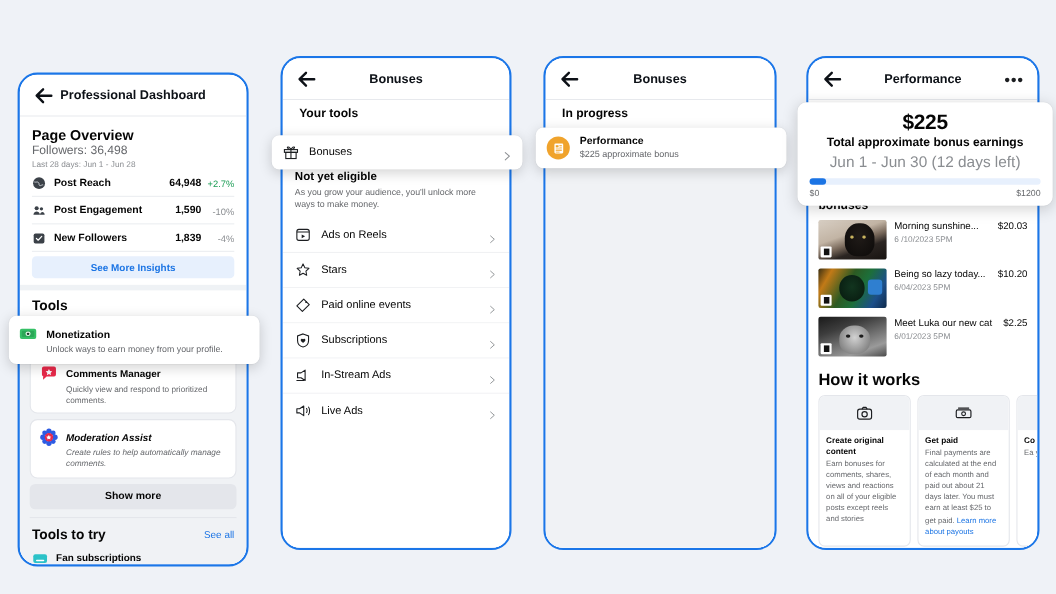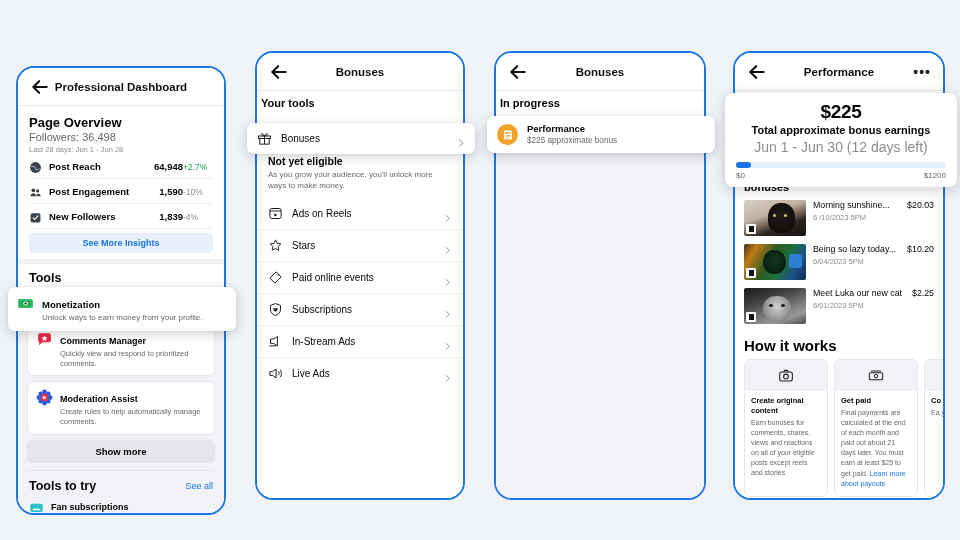--- a/index.html
+++ b/index.html
@@ -48,21 +48,21 @@
   #p1 { left: 16px; top: 66px; width: 210px; height: 449px; }
   .p1-block { background:#fff; padding: 9px 11px 6px; }
   .p1-h { font-size: 13px; font-weight: bold; color:#050505; }
   .p1-followers { font-size: 11px; color:#65676b; margin-top: 1px; }
   .p1-range { font-size: 7.5px; color:#8a8d91; margin-top: 2px; }
   .metric { display:flex; align-items:center; padding: 6px 0 5px; border-bottom: 1px solid #eceef1; }
   .metric:last-of-type { border-bottom: none; }
   .m-ico { width: 13px; height: 13px; margin-right: 7px; flex:0 0 auto; }
   .m-name { font-size: 9.5px; font-weight: bold; color:#050505; flex:1; }
   .m-val { font-size: 9.5px; font-weight: bold; color:#050505; width: 38px; text-align:right; }
-  .m-delta { font-size: 8.5px; width: 30px; }
+  .m-delta { font-size: 8.5px; width: 30px; text-align:right; }
   .m-up { color:#1a9c54; }
   .m-down { color:#8a8d91; }
   .see-more {
     margin: 4px 0 0; background:#e7f0fd; color:#1b74e4; text-align:center;
     font-size: 9px; font-weight: bold; padding: 5px 0; border-radius: 4px;
   }
   .divider-thick { height: 5px; background:#eff2f5; }
   .tools-h { padding: 7px 11px 4px; background:#fff; }
   .tool-card {
     background:#fff; border:1px solid #e4e6eb; border-radius: 7px;
@@ -82,21 +82,21 @@
   
   .float-monet {
     position:absolute; left: 8px; top: 287px; width: 228px;
     background:#fff; border-radius: 7px;
     box-shadow: 0 3px 12px rgba(0,0,0,.18), 0 0 0 .5px rgba(0,0,0,.04);
     padding: 7px 9px; display:flex; gap:8px; align-items:flex-start; z-index: 20;
   }
 
   
   #p2 { left: 255px; top: 51px; width: 210px; height: 449px; }
-  .grp-h { background:#f0f2f5; padding: 6px 4px 5px; font-size:11px; font-weight:bold; color:#050505; }
+  .grp-h { background:#f0f2f5; padding: 6px 15px 5px; font-size:11px; font-weight:bold; color:#050505; }
   .row {
     display:flex; align-items:center; gap:9px; padding: 8px 11px;
     background:#fff; border-bottom:1px solid #f0f1f3;
   }
   .row-ic { width: 15px; height: 15px; flex:0 0 auto; }
   .row-l { flex:1; font-size: 10px; color:#050505; }
   .chev { width: 9px; height: 9px; flex:0 0 auto; }
   .neligible { background:#f0f2f5; padding: 7px 11px 7px; }
   .neligible .t { font-size:10.5px; font-weight:bold; color:#050505; }
   .neligible .d { font-size:8px; color:#65676b; line-height:1.4; margin-top:2px; }
@@ -254,21 +254,21 @@
                   <circle cx="19.8" cy="12" r="3.4"></circle>
                   <circle cx="6.6" cy="6.6" r="3.2"></circle>
                   <circle cx="17.4" cy="17.4" r="3.2"></circle>
                   <circle cx="17.4" cy="6.6" r="3.2"></circle>
                   <circle cx="6.6" cy="17.4" r="3.2"></circle>
                 </g>
                 <circle cx="12" cy="12" r="5.4" fill="#e8294a"></circle>
                 <path d="M12 9l.9 1.9 2.1.3-1.5 1.5.35 2.1L12 13.8l-1.85 1-.35-2.1-1.5-1.5 2.1-.3z" fill="#fff"></path>
               </svg>
           </span>
-          <span style="flex:1;">
+          <span style="flex:1;font-style:italic;">
             <span class="tool-t">Moderation Assist</span>
             <div class="tool-d">Create rules to help automatically manage comments.</div>
           </span>
         </div>
 
         <div class="show-more">Show more</div>
 
         <div style="height:7px"></div>
         <div style="margin:0 9px;border-top:1px solid #e4e6eb;"></div>
 

